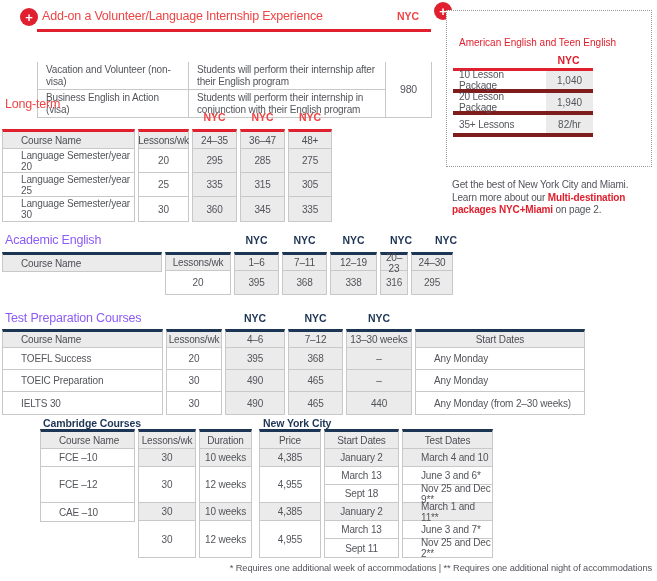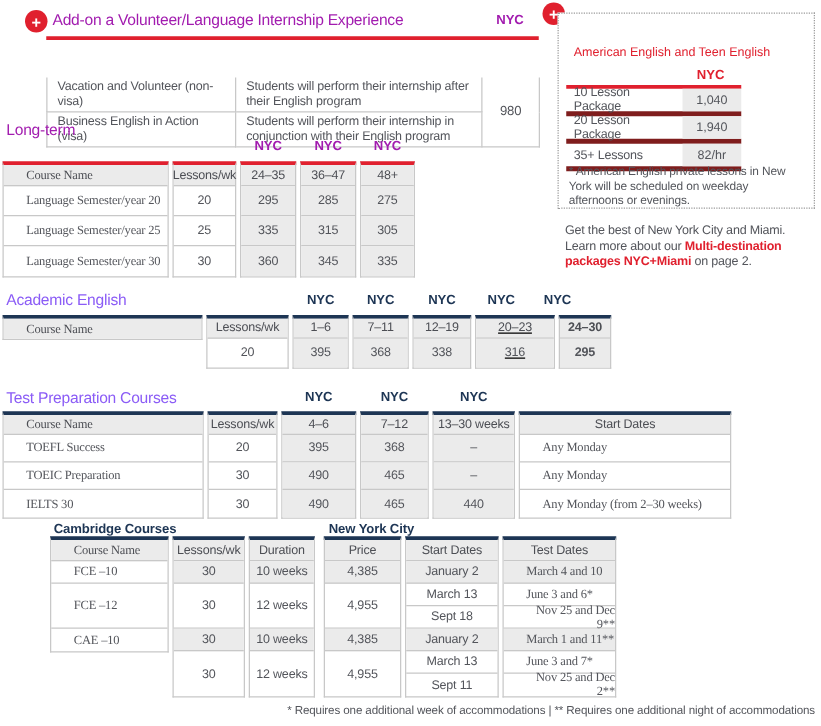--- a/index.html
+++ b/index.html
@@ -1,38 +1,38 @@
 <!DOCTYPE html>
 <html><head>
 <meta charset="utf-8">
 <style>
   html,body{margin:0;padding:0;background:#fff;}
   .page{position:relative;width:657px;height:581px;background:#ffffff;
         font-family:"Liberation Sans",sans-serif;overflow:hidden;}
-  .red{color:#a21caf;}
+  .red{color:#ef4444;}
   .navy{color:#1d3554;}
   .slate{color:#8b5cf6;}
 
   .plus{position:absolute;width:18px;height:18px;border-radius:50%;background:#e0202e;
         color:#fff;font-size:13px;font-weight:bold;display:flex;align-items:center;
         justify-content:center;line-height:1;}
 
   .sec-title{position:absolute;font-size:12.5px;letter-spacing:-0.2px;}
   .nyc{position:absolute;font-size:10.5px;font-weight:bold;text-align:center;letter-spacing:-0.1px;}
 
   
   .ptable{position:absolute;display:flex;gap:3px;align-items:flex-start;}
   .col{box-sizing:border-box;border:1px solid #c8c8c8;border-top:3px solid #1d3554;background:#fff;}
   .redbar .col{border-top-color:#e0202e;}
   .cell{box-sizing:border-box;border-bottom:1px solid #c8c8c8;display:flex;align-items:center;
         justify-content:center;font-size:10px;color:#53555b;letter-spacing:-0.15px;text-align:center;}
   .cell:last-child{border-bottom:none;}
   .cell.h{background:#ebebeb;color:#4c4e54;}
   .cell.g{background:#ebebeb;}
-  .cell.l{justify-content:flex-start;padding-left:18px;text-align:right;font-family:Liberation Serif, serif;}
+  .cell.l{justify-content:flex-start;padding-left:18px;text-align:left;}
 
   .lt  .cell{height:24px;} .lt  .cell.h{height:17px;}
   .ac  .cell{height:23px;} .ac  .cell.h{height:16px;}
   .tp  .cell{height:22px;} .tp  .cell.h{height:16px;}
   .cam .cell{height:18px;} .cam .cell.h{height:17px;} .cam .cell.d{height:36px;}
   .mgap{margin-left:4px;}
 
   
   .addon-bar{position:absolute;left:37px;top:29px;width:394px;height:3px;background:#e0202e;}
   .addon-table{position:absolute;left:37px;top:30px;border-collapse:collapse;margin-top:32px;}
@@ -101,21 +101,20 @@
       </div>
       <div class="pl-row">
         <div class="pl-label">20 Lesson Package</div>
         <div class="pl-price">1,940</div>
       </div>
       <div class="pl-row">
         <div class="pl-label">35+ Lessons</div>
         <div class="pl-price">82/hr</div>
       </div>
     </div>
-    <div class="panel-note">* American English private lessons in New York will be scheduled on weekday afternoons or evenings.</div>
   </div>
   <div class="promo"><span>Get the best of New York City and Miami. Learn more about our </span><b>Multi-destination packages NYC+Miami</b><span> on page 2.</span></div>
 
   <div class="sec-title red" style="left:5px;top:97px;line-height:14px;">
     <div>Long-term</div>
   </div>
   <div class="nyc red" style="left:192px;top:111px;width:45px;">NYC</div>
   <div class="nyc red" style="left:240px;top:111px;width:45px;">NYC</div>
   <div class="nyc red" style="left:288px;top:111px;width:44px;">NYC</div>
   <div class="ptable redbar lt" style="left:2px;top:129px;">
@@ -170,25 +169,25 @@
       <div class="cell g">395</div>
     </div>
     <div class="col" style="width:45px;">
       <div class="cell h">7–11</div>
       <div class="cell g">368</div>
     </div>
     <div class="col" style="width:47px;">
       <div class="cell h">12–19</div>
       <div class="cell g">338</div>
     </div>
-    <div class="col" style="width:64px;text-decoration:underline;">
+    <div class="col" style="width:28px;">
       <div class="cell h">20–23</div>
       <div class="cell g">316</div>
     </div>
-    <div class="col" style="width:42px;font-weight:bold;">
+    <div class="col" style="width:42px;">
       <div class="cell h">24–30</div>
       <div class="cell g">295</div>
     </div>
   </div>
 
   <div class="sec-title slate" style="left:5px;top:311px;">Test Preparation Courses</div>
   <div class="nyc navy" style="left:225px;top:312px;width:60px;">NYC</div>
   <div class="nyc navy" style="left:288px;top:312px;width:55px;">NYC</div>
   <div class="nyc navy" style="left:346px;top:312px;width:66px;">NYC</div>
   <div class="ptable tp" style="left:2px;top:329px;">

